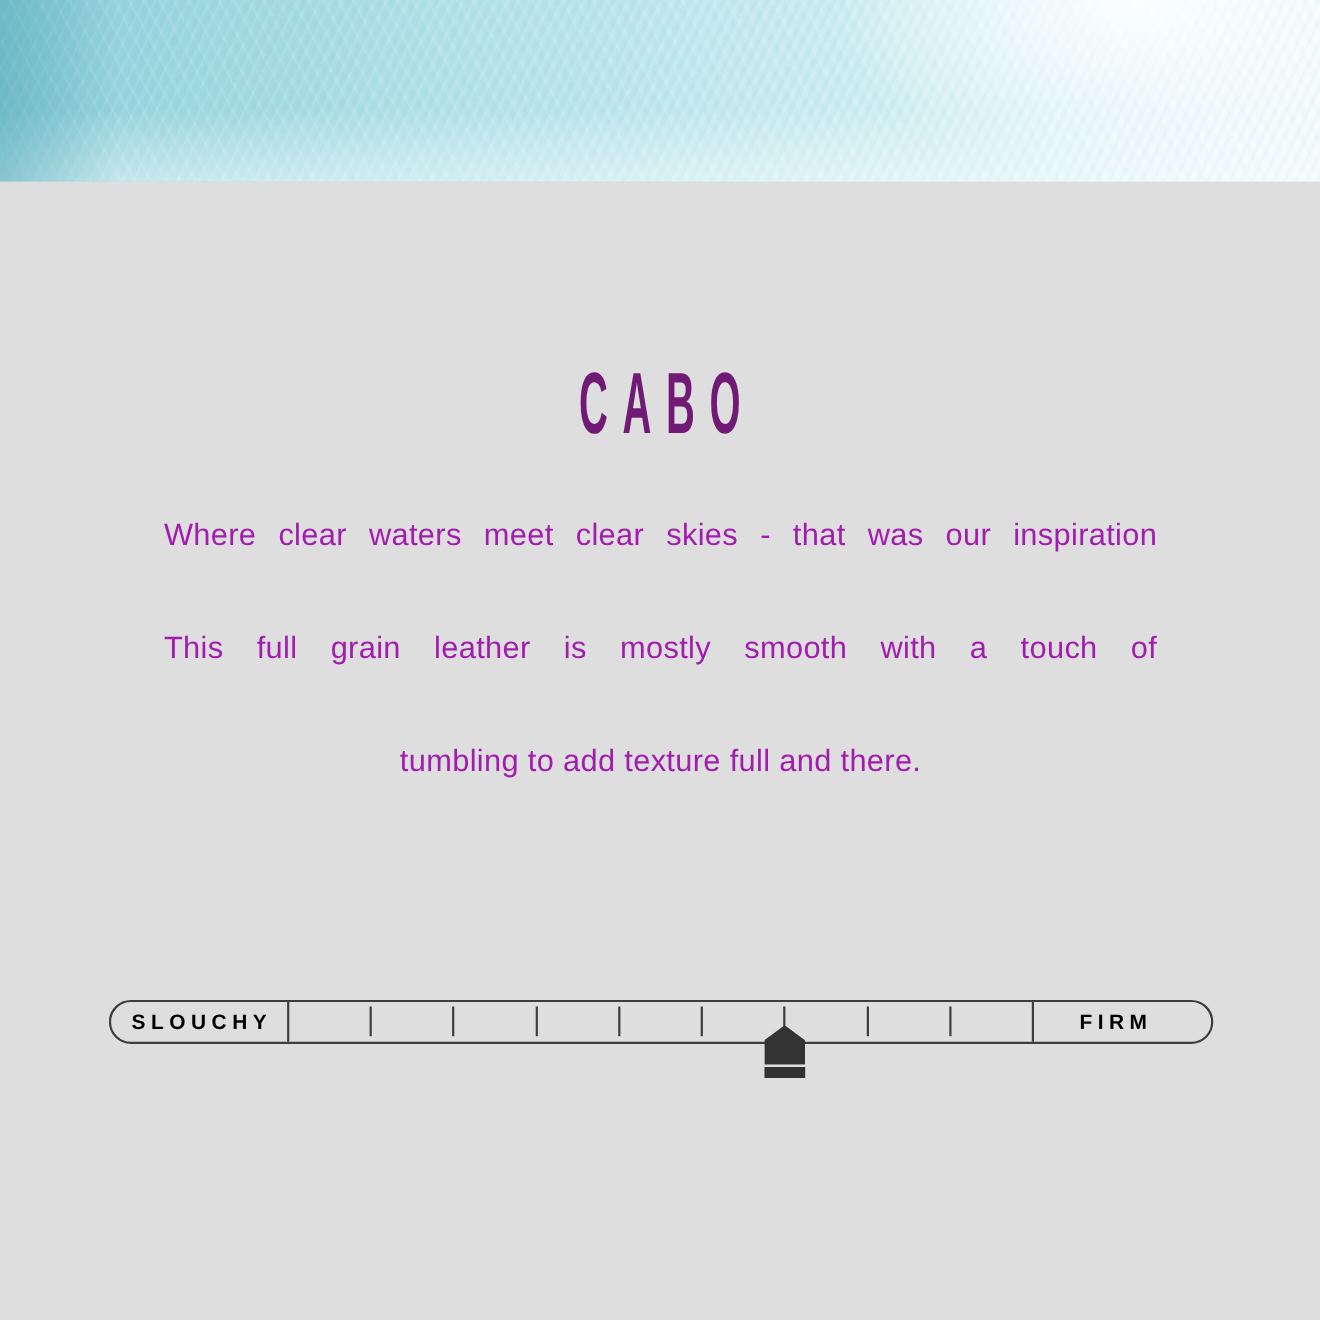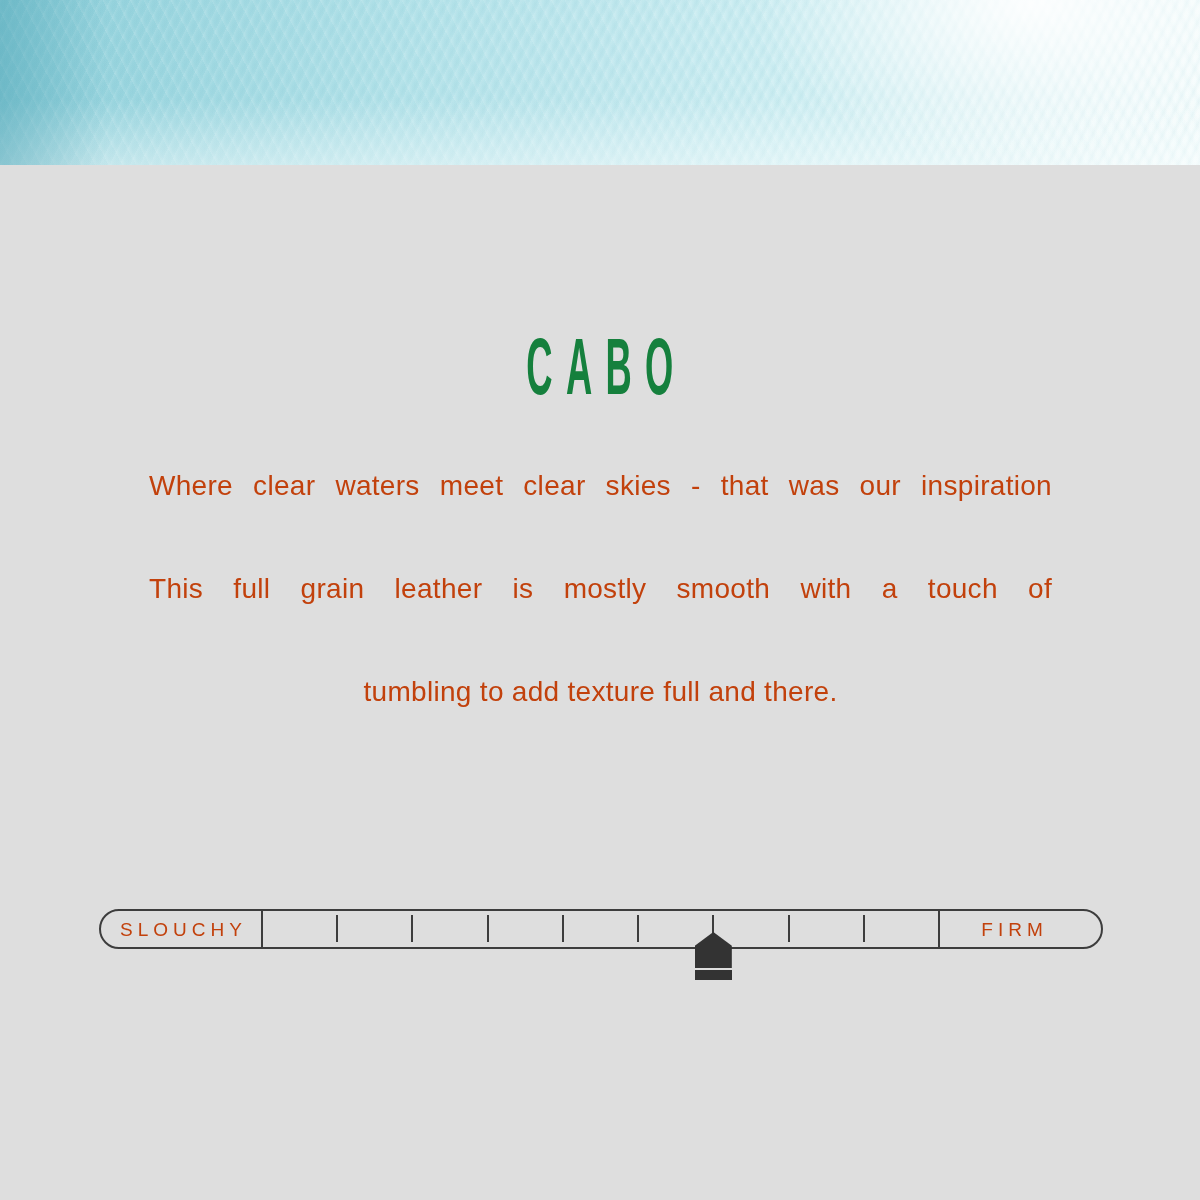--- a/index.html
+++ b/index.html
@@ -27,34 +27,34 @@
   }
   
   .title {
     position: absolute;
     top: 268px; left: 0;
     width: 1200px;
     text-align: center;
     font-weight: bold;
     font-size: 79px;
     line-height: 92px;
-    color: #15803d;
+    color: #701a75;
   }
   .title .condense {
     display: inline-block;
     letter-spacing: 29px;
     padding-left: 29px;
     transform: scaleX(0.46);
   }
   
   .desc {
     position: absolute;
     top: 420px; left: 149px;
     width: 903px;
-    color: #c2410c;
+    color: #a21caf;
     font-size: 28px;
     letter-spacing: 0.3px;
   }
   .desc-line {
     height: 75px;
     line-height: 75px;
     white-space: nowrap;
     text-align: justify;
     text-align-last: justify;
   }
@@ -70,25 +70,25 @@
     box-sizing: border-box;
     background: transparent;
   }
   .scale.first  { top: 909px; }
   .scale.second { top: 1027px; }
   .scale-label {
     position: absolute;
     top: 0;
     height: 36px;
     line-height: 37px;
-    font-weight: normal;
+    font-weight: bold;
     font-size: 19px;
     letter-spacing: 5px;
     text-indent: 5px;
-    color: #c2410c;
+    color: #000000;
     text-align: center;
   }
   .scale-label.left  { left: 0;     width: 160px; }
   .scale-label.right { left: 837px; width: 148px; }
   .vdivider {
     position: absolute;
     top: 0;
     width: 2px;
     height: 36px;
     background: #3d3d3d;

